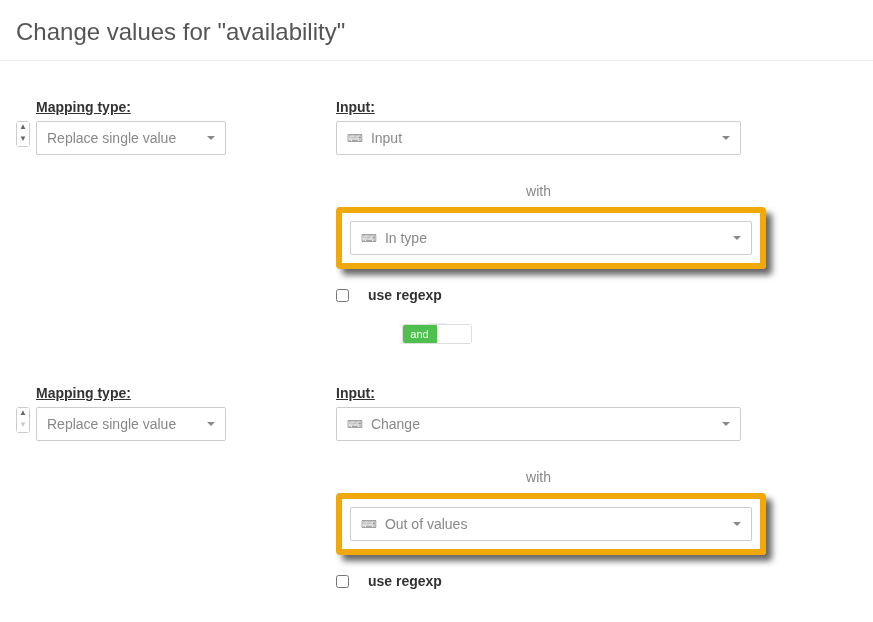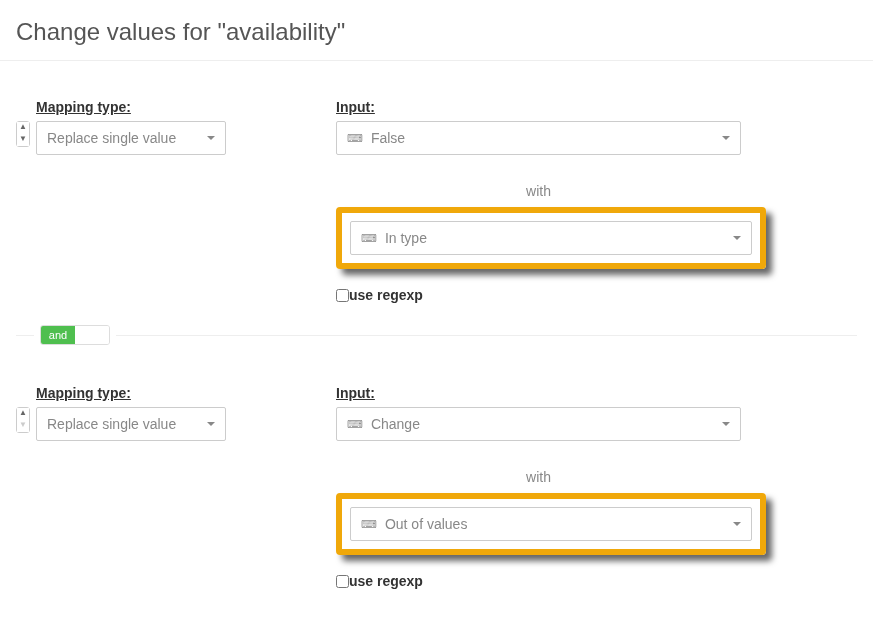--- a/index.html
+++ b/index.html
@@ -99,33 +99,34 @@
       border: 6px solid #f0a80a;
       border-radius: 4px;
       position: relative;
       box-shadow: 6px 6px 6px rgba(0,0,0,.6);
       margin-bottom: 18px;
     }
     .highlighted-wrap .sel { width: 100%; }
     .check-row {
       display: flex;
       align-items: center;
-      gap: 0;
+      gap: 19px;
       font-size: 14px;
       font-weight: bold;
       color: #333;
       margin-top: 6px;
     }
     .check-row input { width: 13px; height: 13px; }
     .divider-row {
       display: flex;
       align-items: center;
       padding: 0 16px;
       gap: 0;
       height: 24px;
+      flex-direction: column;
     }
     .divider-line { border: none; border-top: 1px solid #eee; }
     .divider-line.left  { width: 18px; }
     .divider-line.right { flex: 1; }
     .toggle {
       display: flex;
       border: 1px solid #ddd;
       border-radius: 3px;
       overflow: hidden;
       margin: 0 6px;
@@ -160,21 +161,21 @@
       <div class="sel small">
         <span>Replace single value</span>
         <span class="caret"></span>
       </div>
     </div>
   </div>
   <div class="right-col">
     <label class="lbl">Input:</label>
     <div class="sel wide">
       <span class="kb-icon">⌨</span>
-      <span>False</span>
+      <span>Input</span>
       <span class="caret"></span>
     </div>
     <div class="with-label">with</div>
     <div class="highlighted-wrap">
       <div class="sel">
         <span class="kb-icon">⌨</span>
         <span>In type</span>
         <span class="caret"></span>
       </div>
     </div>

